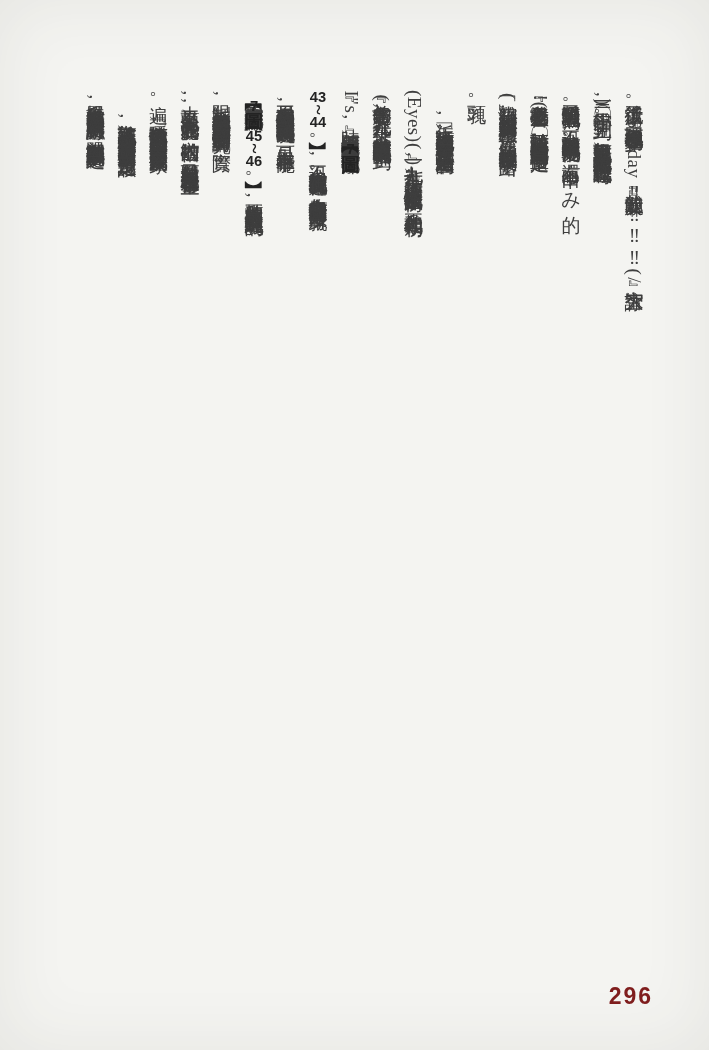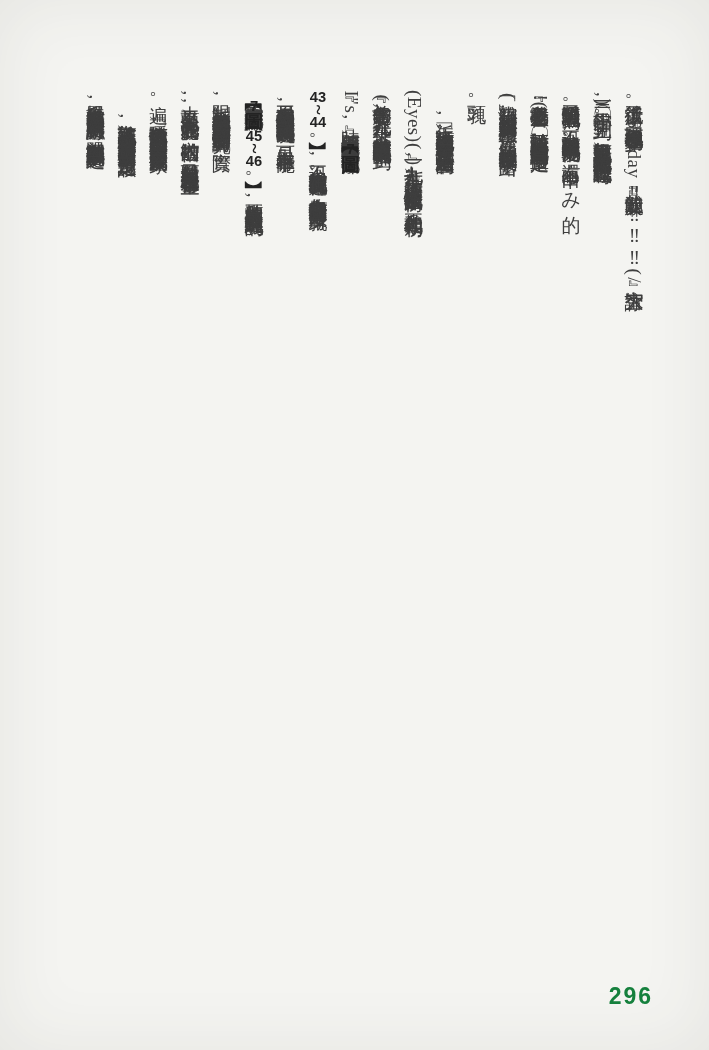--- a/index.html
+++ b/index.html
@@ -76,14 +76,14 @@
       <div class="vline">『I"s』時,便開發出了用泡沫遮掉意外走光的乳頭之技巧,然後又在單行本中拿掉泡沫<b class="fig">【圖<span class="tcy">7</span><span class="tcy">-</span></b></div>
       <div class="vline"><b class="fig"><span class="tcy">43</span>~<span class="tcy">44</span>】</b>。不過,本作並沒有把所有的乳頭都遮住。作中女角擔任裸體模特兒的那幕,即便本身就</div>
       <div class="vline">是不容易讓人感覺到猥褻的情境,但在雜誌上連載時就沒有特別遮掩乳頭。可是,在單行本中能</div>
       <div class="vline">夠看出作者有特地把乳頭畫得更精緻<b class="fig">【圖<span class="tcy">7</span><span class="tcy">-</span><span class="tcy">45</span>~<span class="tcy">46</span>】</b>。桂正和的厲害之處,不只是單純解除乳頭的</div>
       <div class="vline">限制,更在於他希望把美麗的事物用更美麗的姿態呈現給讀者,那份創作者的堅持和講究。實際</div>
       <div class="vline">上,不只是乳頭,包含衣服的光影、內褲的皺褶、以及封面插圖,桂正和都在單行本中重畫了一</div>
       <div class="vline">遍。這種對色情描寫的「美學」,不只影響了後來的少年漫畫作家,更影響了成人漫畫的作家。</div>
       <div class="vline">　在雜誌上遮掩乳頭,然後在單行本補回去的作法,即便仍不清楚確切的原因,但應該是為了</div>
       <div class="vline">提升單行本的高級感,並回饋出錢購買單行本的忠實粉絲。就跟深夜黨動畫的殺必死鏡頭的謎之</div>
     </main>
-  <div class="pagenum" style="color: #15803d; margin-left: 8px;">296</div>
+  <div class="pagenum" style="color: #7f1d1d; margin-left: 8px;">296</div>
 </div>
 
 </body></html>

